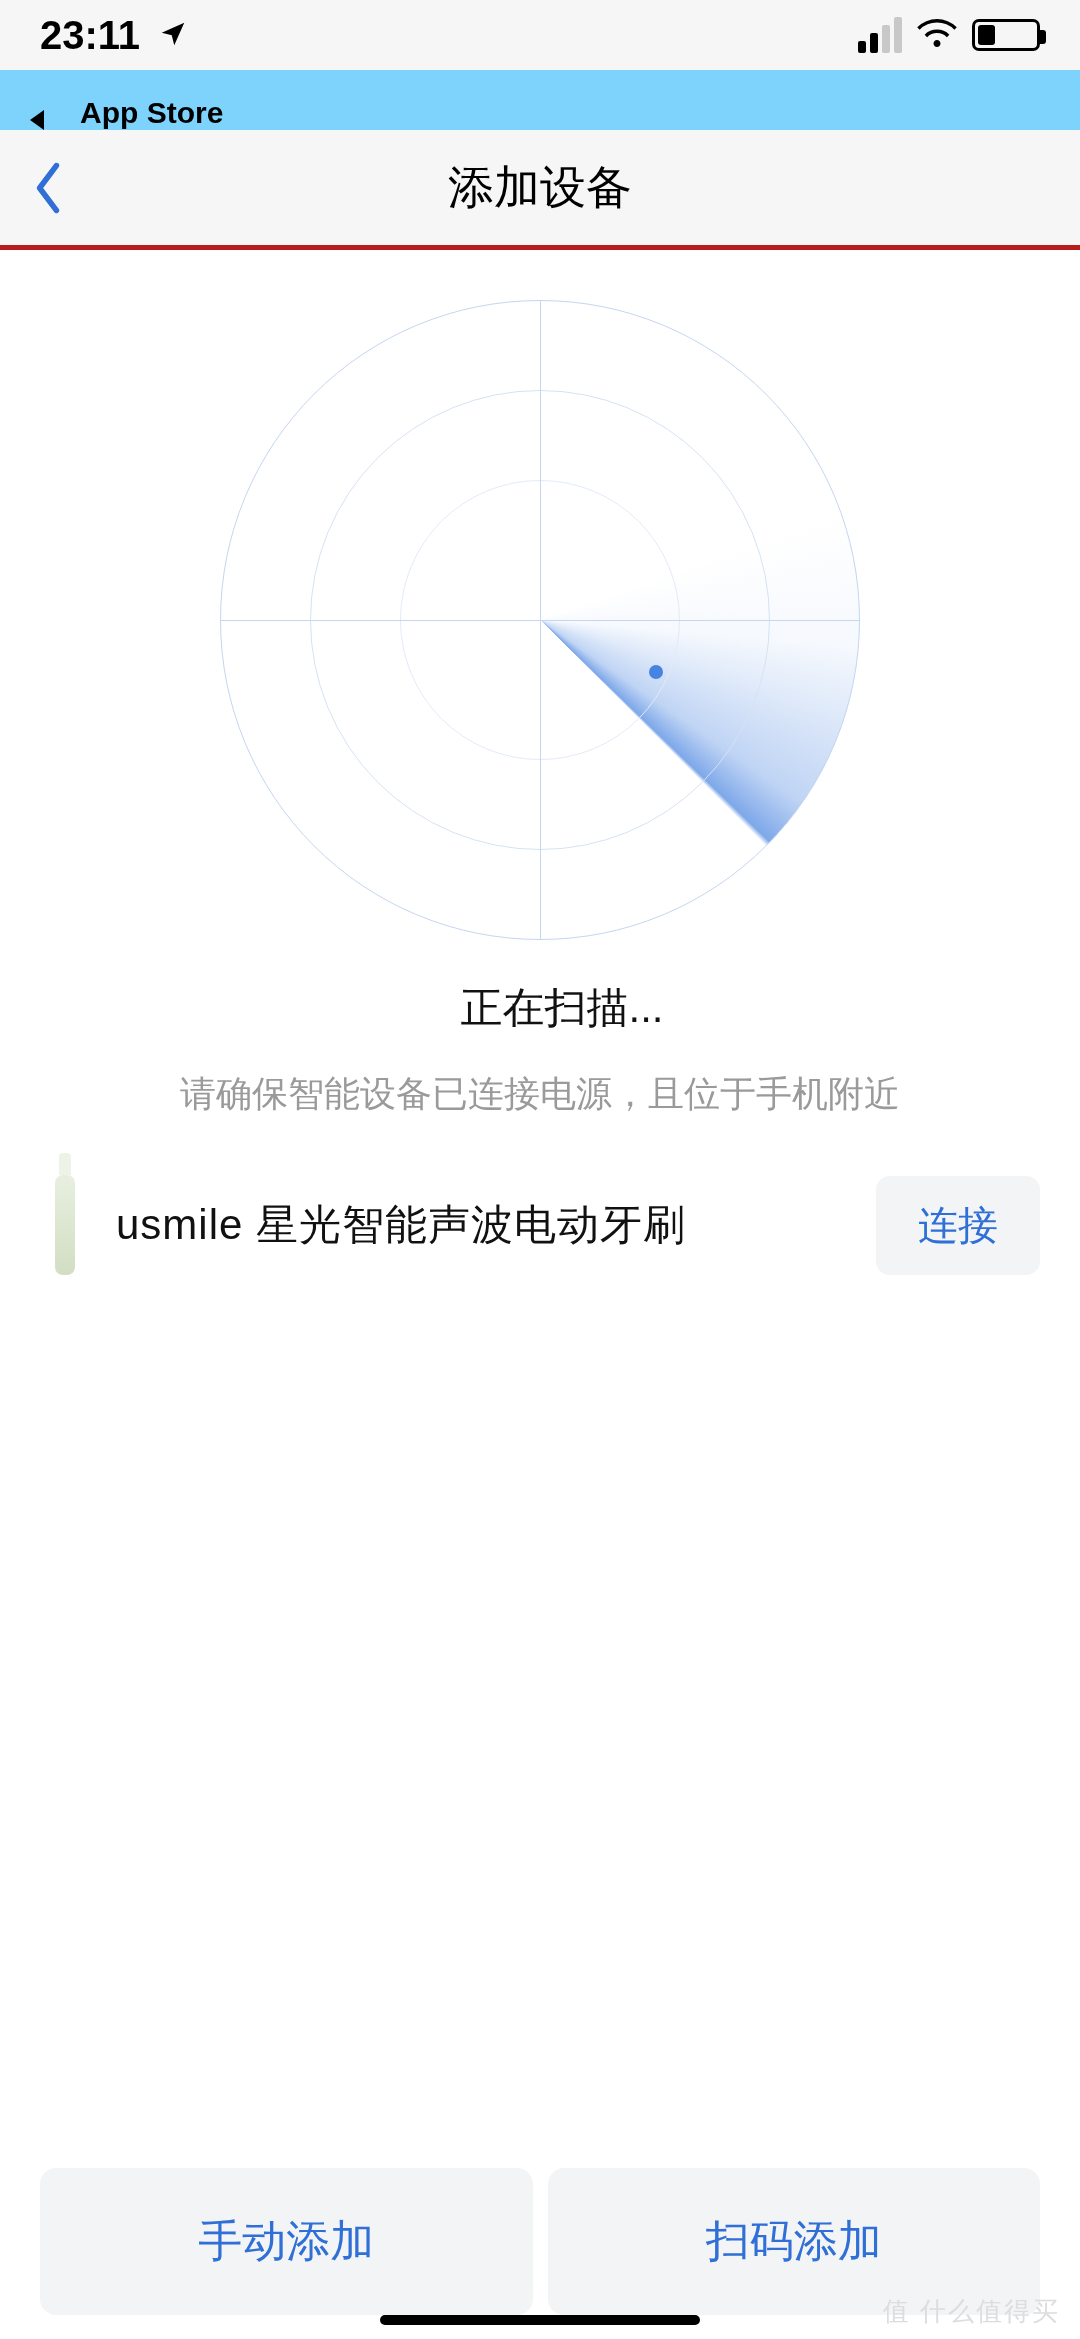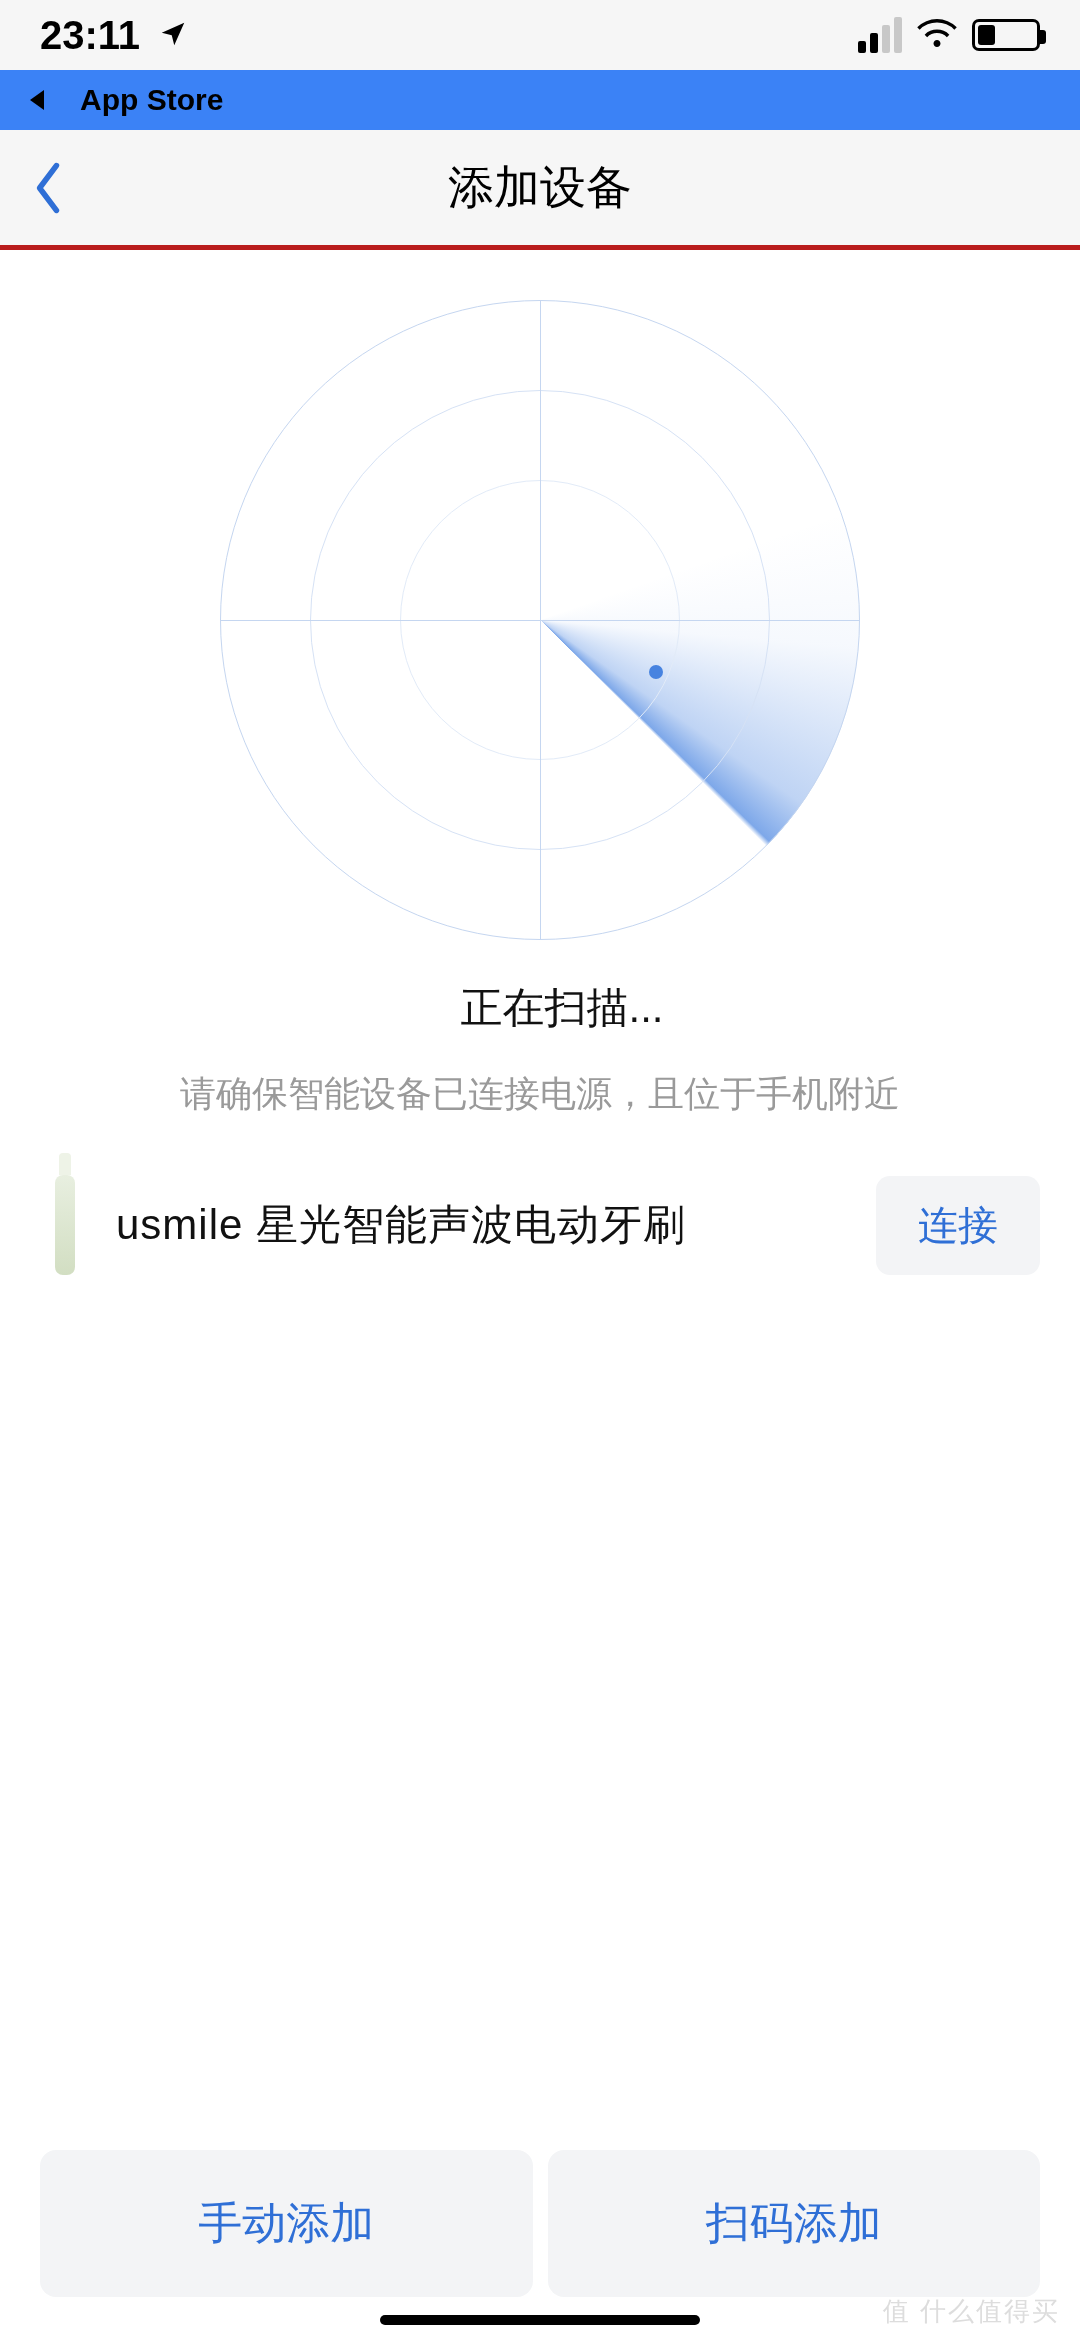--- a/index.html
+++ b/index.html
@@ -3,21 +3,21 @@
 <meta charset="utf-8">
 <style>
   * { box-sizing: border-box; margin: 0; padding: 0; }
   html, body { width: 1080px; height: 2339px; background: #fff; font-family: -apple-system, "PingFang SC", "Helvetica Neue", Arial, sans-serif; overflow: hidden; }
 
   
   .status-bar { height: 70px; display: flex; align-items: center; justify-content: space-between; padding: 0 40px; background: #f6f6f6; }
   .status-left { display: flex; align-items: center; gap: 18px; font-size: 40px; font-weight: 700; }
   .status-right { display: flex; align-items: center; gap: 14px; }
   .back-to-app { font-size: 30px; font-weight: 600; padding-left: 30px; }
-  .status-second { height: 60px; display: flex; align-items: center; padding-left: 30px; background: #3b82f6; }
+  .status-second { height: 60px; display: flex; align-items: flex-end; padding-left: 30px; background: #7dd3fc; }
   .navarrow { width:0; height:0; border-top:10px solid transparent; border-bottom:10px solid transparent; border-right:14px solid #000; display:inline-block; margin-right:6px; vertical-align:middle;}
   .signal-bars { display:inline-flex; align-items:flex-end; gap:4px; }
   .signal-bars span { width:8px; background:#000; border-radius:2px;}
   .signal-bars span:nth-child(1){height:12px;}
   .signal-bars span:nth-child(2){height:20px;}
   .signal-bars span:nth-child(3){height:28px;background:#c8c8c8;}
   .signal-bars span:nth-child(4){height:36px;background:#c8c8c8;}
   .wifi-icon svg { width:42px; height:42px; }
   .battery { width:68px; height:32px; border:3px solid #000; border-radius:7px; position:relative; }
   .battery::after { content:""; position:absolute; right:-9px; top:8px; width:6px; height:14px; background:#000; border-radius:0 3px 3px 0;}
@@ -60,21 +60,21 @@
 
   
   .device-row { display:flex; align-items:center; padding:46px 40px; gap:26px; }
   .device-img { width:50px; height:120px; display:flex; align-items:center; justify-content:center; }
   .device-img .brush-body { width:20px; height:100px; background:linear-gradient(#e8efe0,#d2dec2); border-radius:8px; position:relative; }
   .device-img .brush-body::before { content:""; position:absolute; top:-22px; left:4px; width:12px; height:22px; background:#eef3e7; border-radius:4px 4px 0 0;}
   .device-name { flex:1; font-size:42px; color:#111; letter-spacing:1px; }
   .connect-btn { background:#f3f4f6; color:#2f6fd6; font-size:40px; font-weight:500; padding:22px 42px; border-radius:14px; border:none; }
 
   
-  .bottom-bar { position:absolute; left:0; right:0; bottom:42px; padding:0 40px; display:flex; gap:15px; }
+  .bottom-bar { position:absolute; left:0; right:0; bottom:24px; padding:0 40px; display:flex; gap:15px; }
   .bottom-btn { flex:1; background:#f3f4f6; color:#2f6fd6; font-size:44px; font-weight:500; padding:44px 0; border-radius:16px; border:none; text-align:center; }
 
   .home-indicator { position:absolute; bottom:14px; left:50%; transform:translateX(-50%); width:320px; height:10px; background:#000; border-radius:10px; }
 
   .watermark { position:absolute; bottom:10px; right:20px; font-size:26px; color:#ddd; letter-spacing:2px; }
 
   .loc-arrow svg { width:30px; height:30px; }
 </style>
 </head>
 <body>

